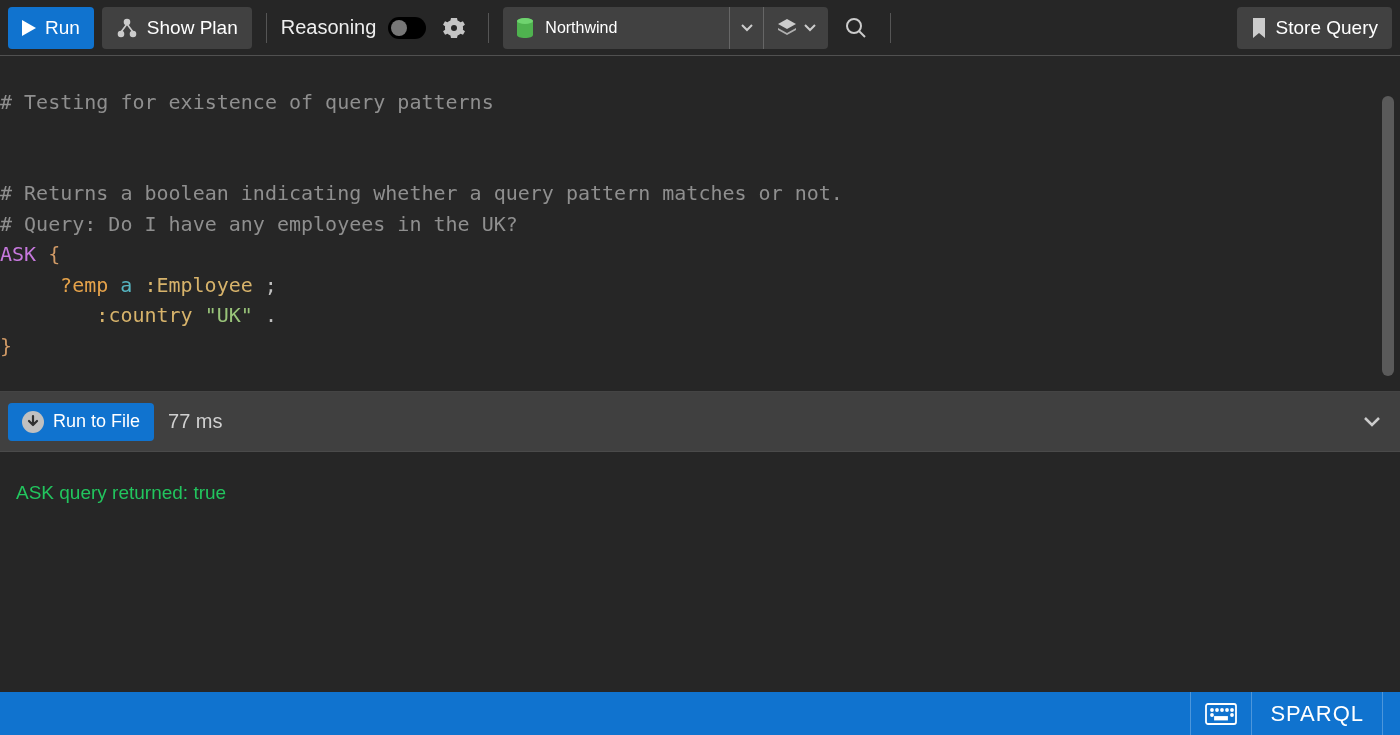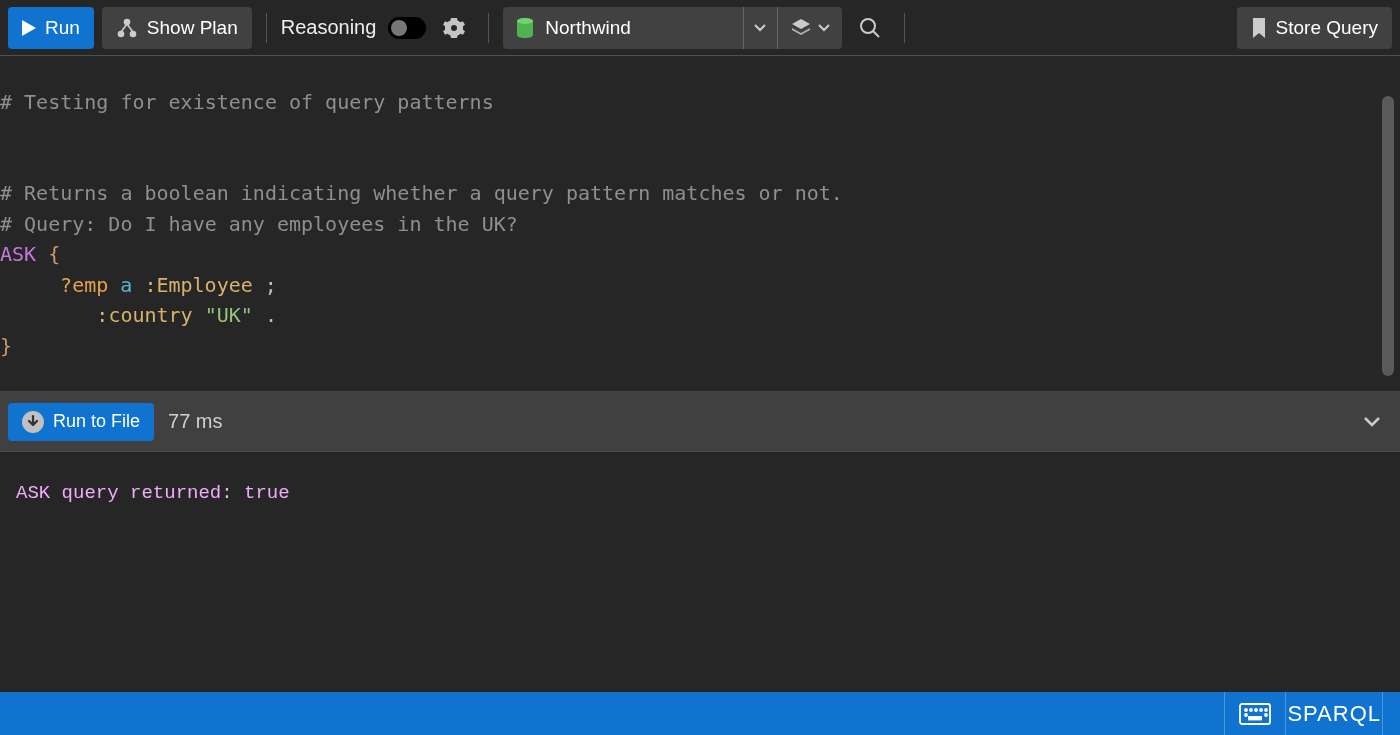--- a/index.html
+++ b/index.html
@@ -46,21 +46,21 @@
 }
 .toggle::after { content:""; position:absolute; width:16px; height:16px; background:#777; border-radius:50%; top:3px; left:3px; }
 .icon-btn {
   width:40px; height:40px; border:none; background:transparent; color:#ccc; display:flex;align-items:center;justify-content:center; cursor:pointer;border-radius:4px;
 }
 .db-select {
   height:42px; background:#414141; border-radius:4px;
   display:flex; align-items:stretch;
 }
 .db-main {
-  display:flex; align-items:center; gap:10px; padding:0 12px; color:#fff; font-size:19px; border-right:1px solid #666; cursor:pointer;
+  display:flex; align-items:center; gap:10px; padding:0 12px; color:#fff; font-size:16px; border-right:1px solid #666; cursor:pointer;
 }
 .db-caret { width:34px; display:flex;align-items:center;justify-content:center;border-right:1px solid #666;cursor:pointer;}
 .db-layers { display:flex;align-items:center;gap:6px;padding:0 12px;cursor:pointer;}
 .spacer { flex:1; }
 
 .editor {
   flex:none;
   height:336px;
   display:flex;
   font-family:"Menlo","Consolas",monospace;
@@ -106,37 +106,37 @@
   display:flex;
   align-items:center;
   padding:0 8px;
   gap:14px;
   border-bottom:1px solid #4a4a4a;
 }
 .runtime { color:#d0d0d0; font-size:20px;}
 .results {
   flex:1;
   padding:30px 16px;
-  font-family:Liberation Mono, monospace;
+  font-family:Liberation Sans, sans-serif;
   font-size:19px;
-  color:#f0abfc;
+  color:#22c55e;
   background:#262626;
 }
 .statusbar {
   height:43px;
   background:#1073cf;
   display:flex;
   align-items:center;
   justify-content:flex-end;
   padding:0 0 0 10px;
 }
 .status-block {
   height:100%;
   display:flex; align-items:center;
-  padding:0 1px;
+  padding:0 18px;
   color:#fff;
   font-size:22px;
   border-left:1px solid rgba(255,255,255,0.25);
   letter-spacing:1px;
 }
 svg { display:block; }
 </style>
 </head>
 <body>
 

